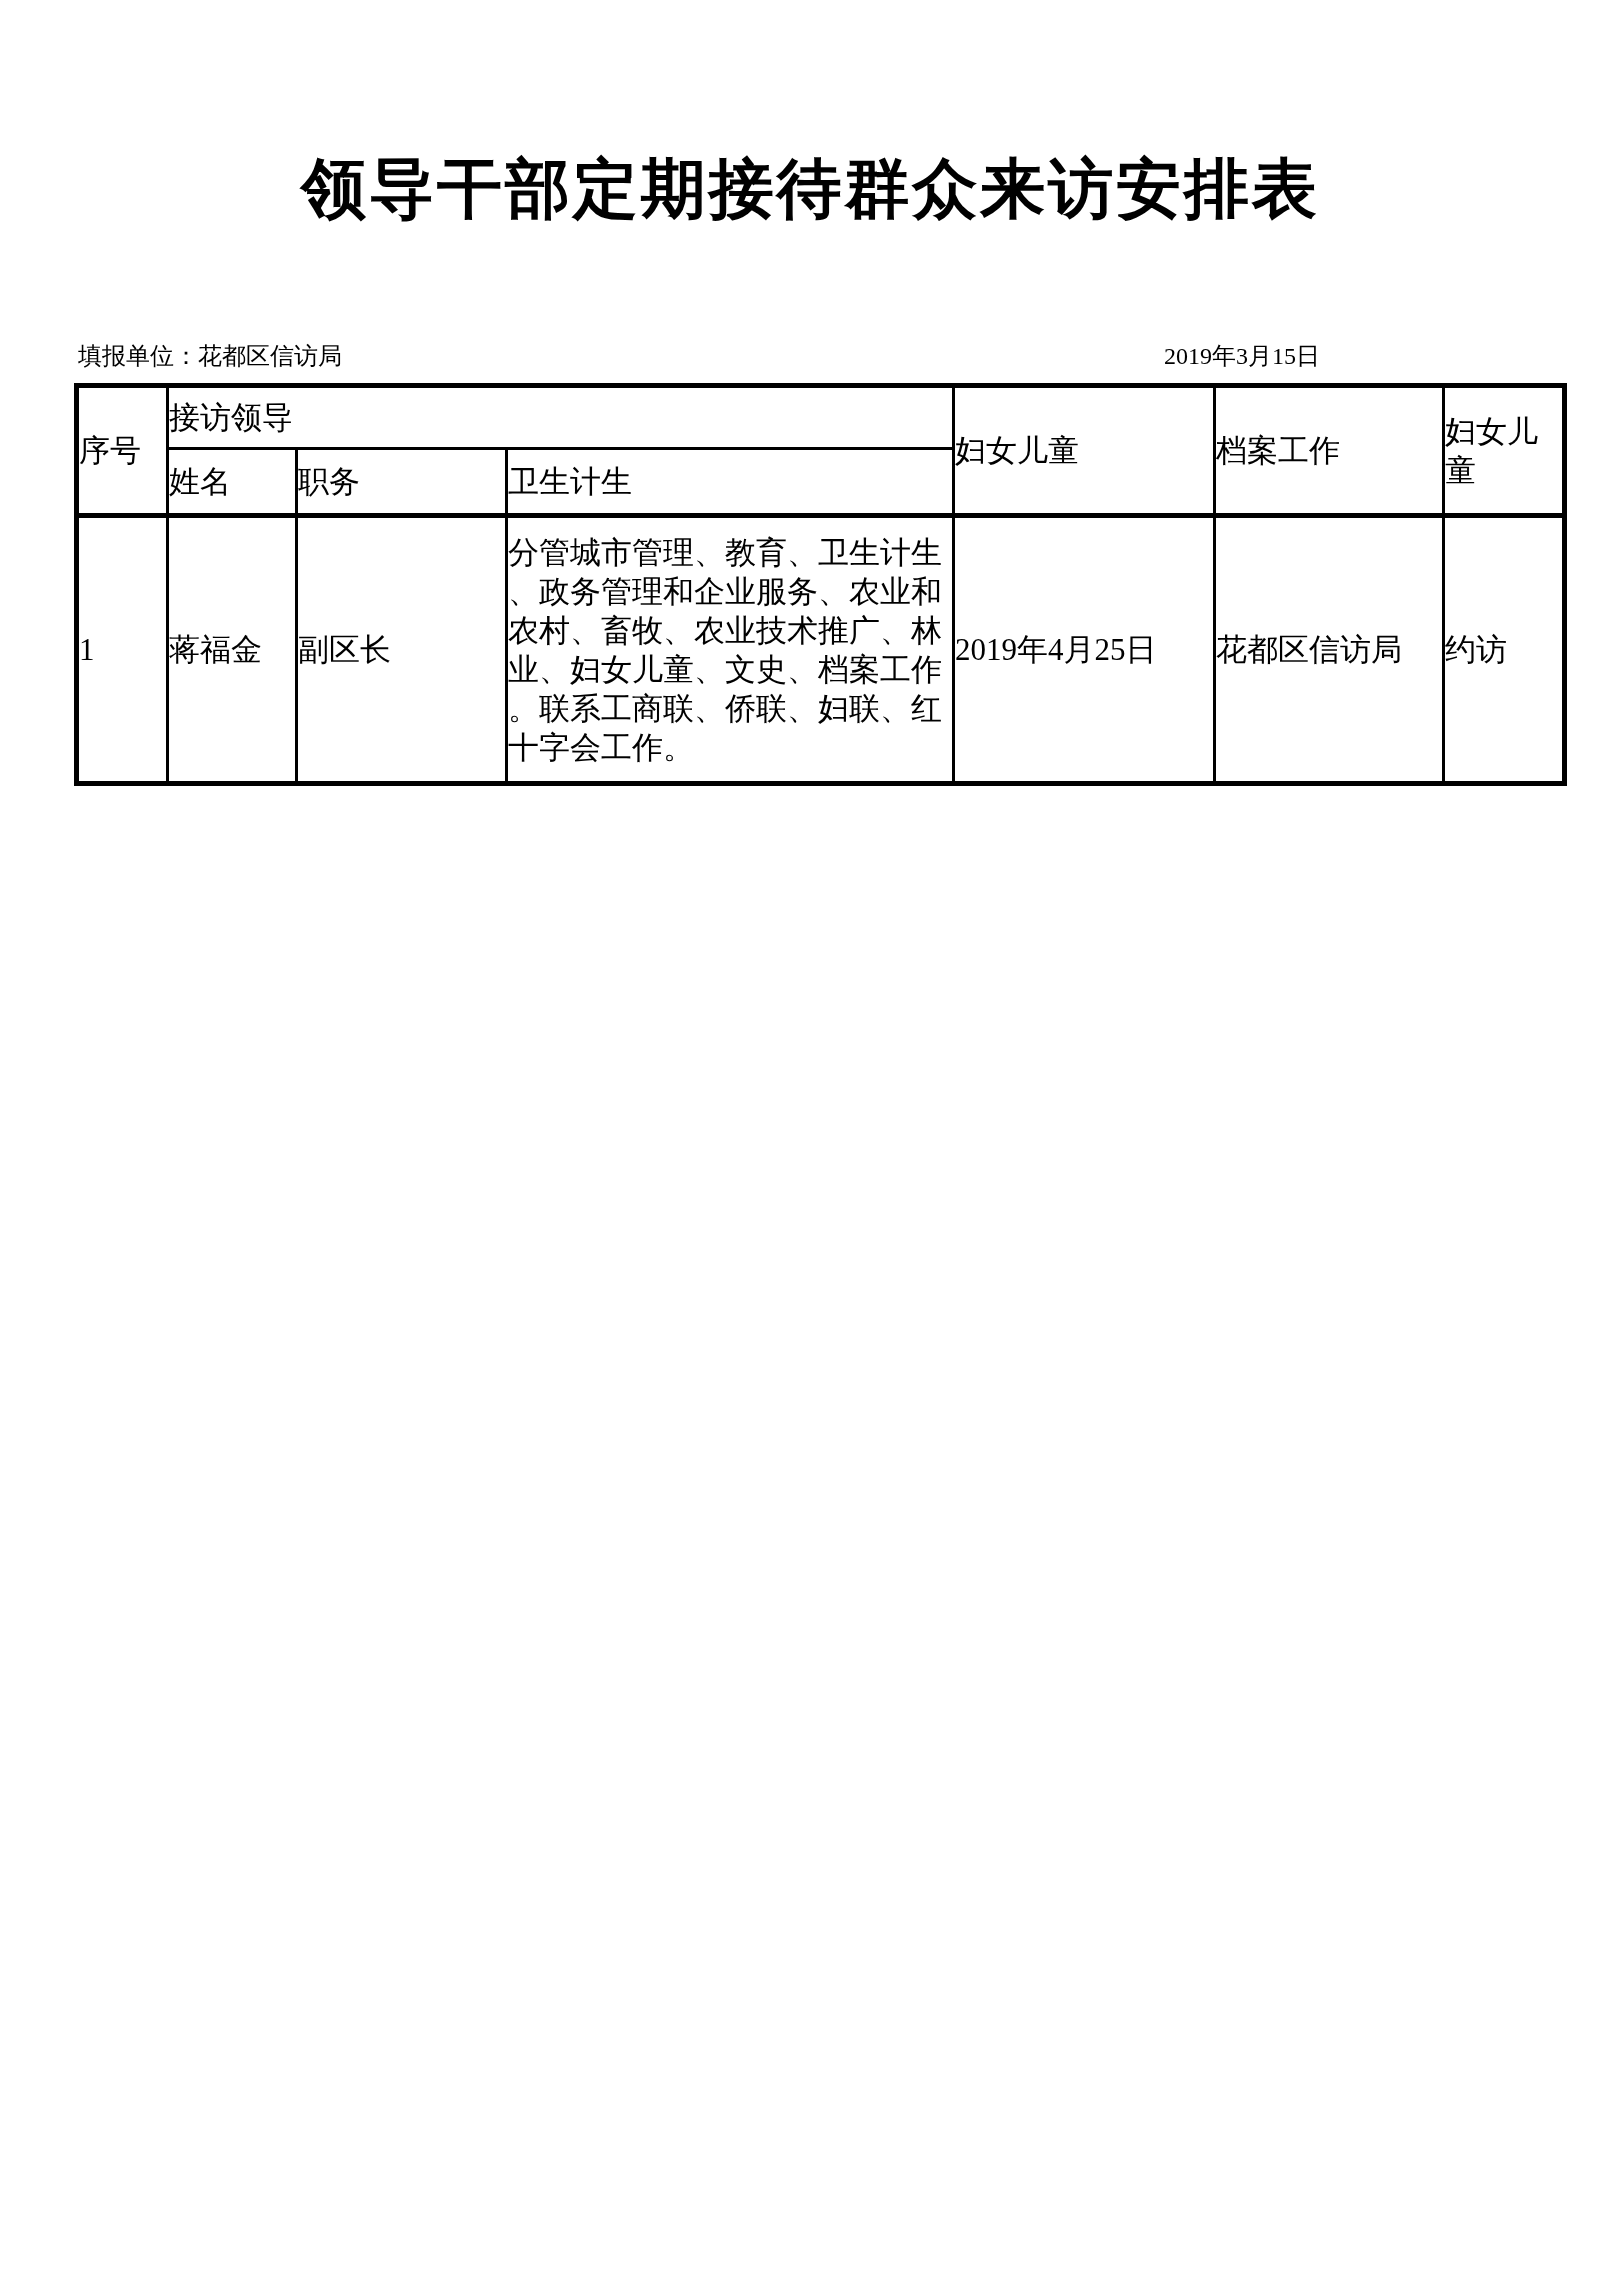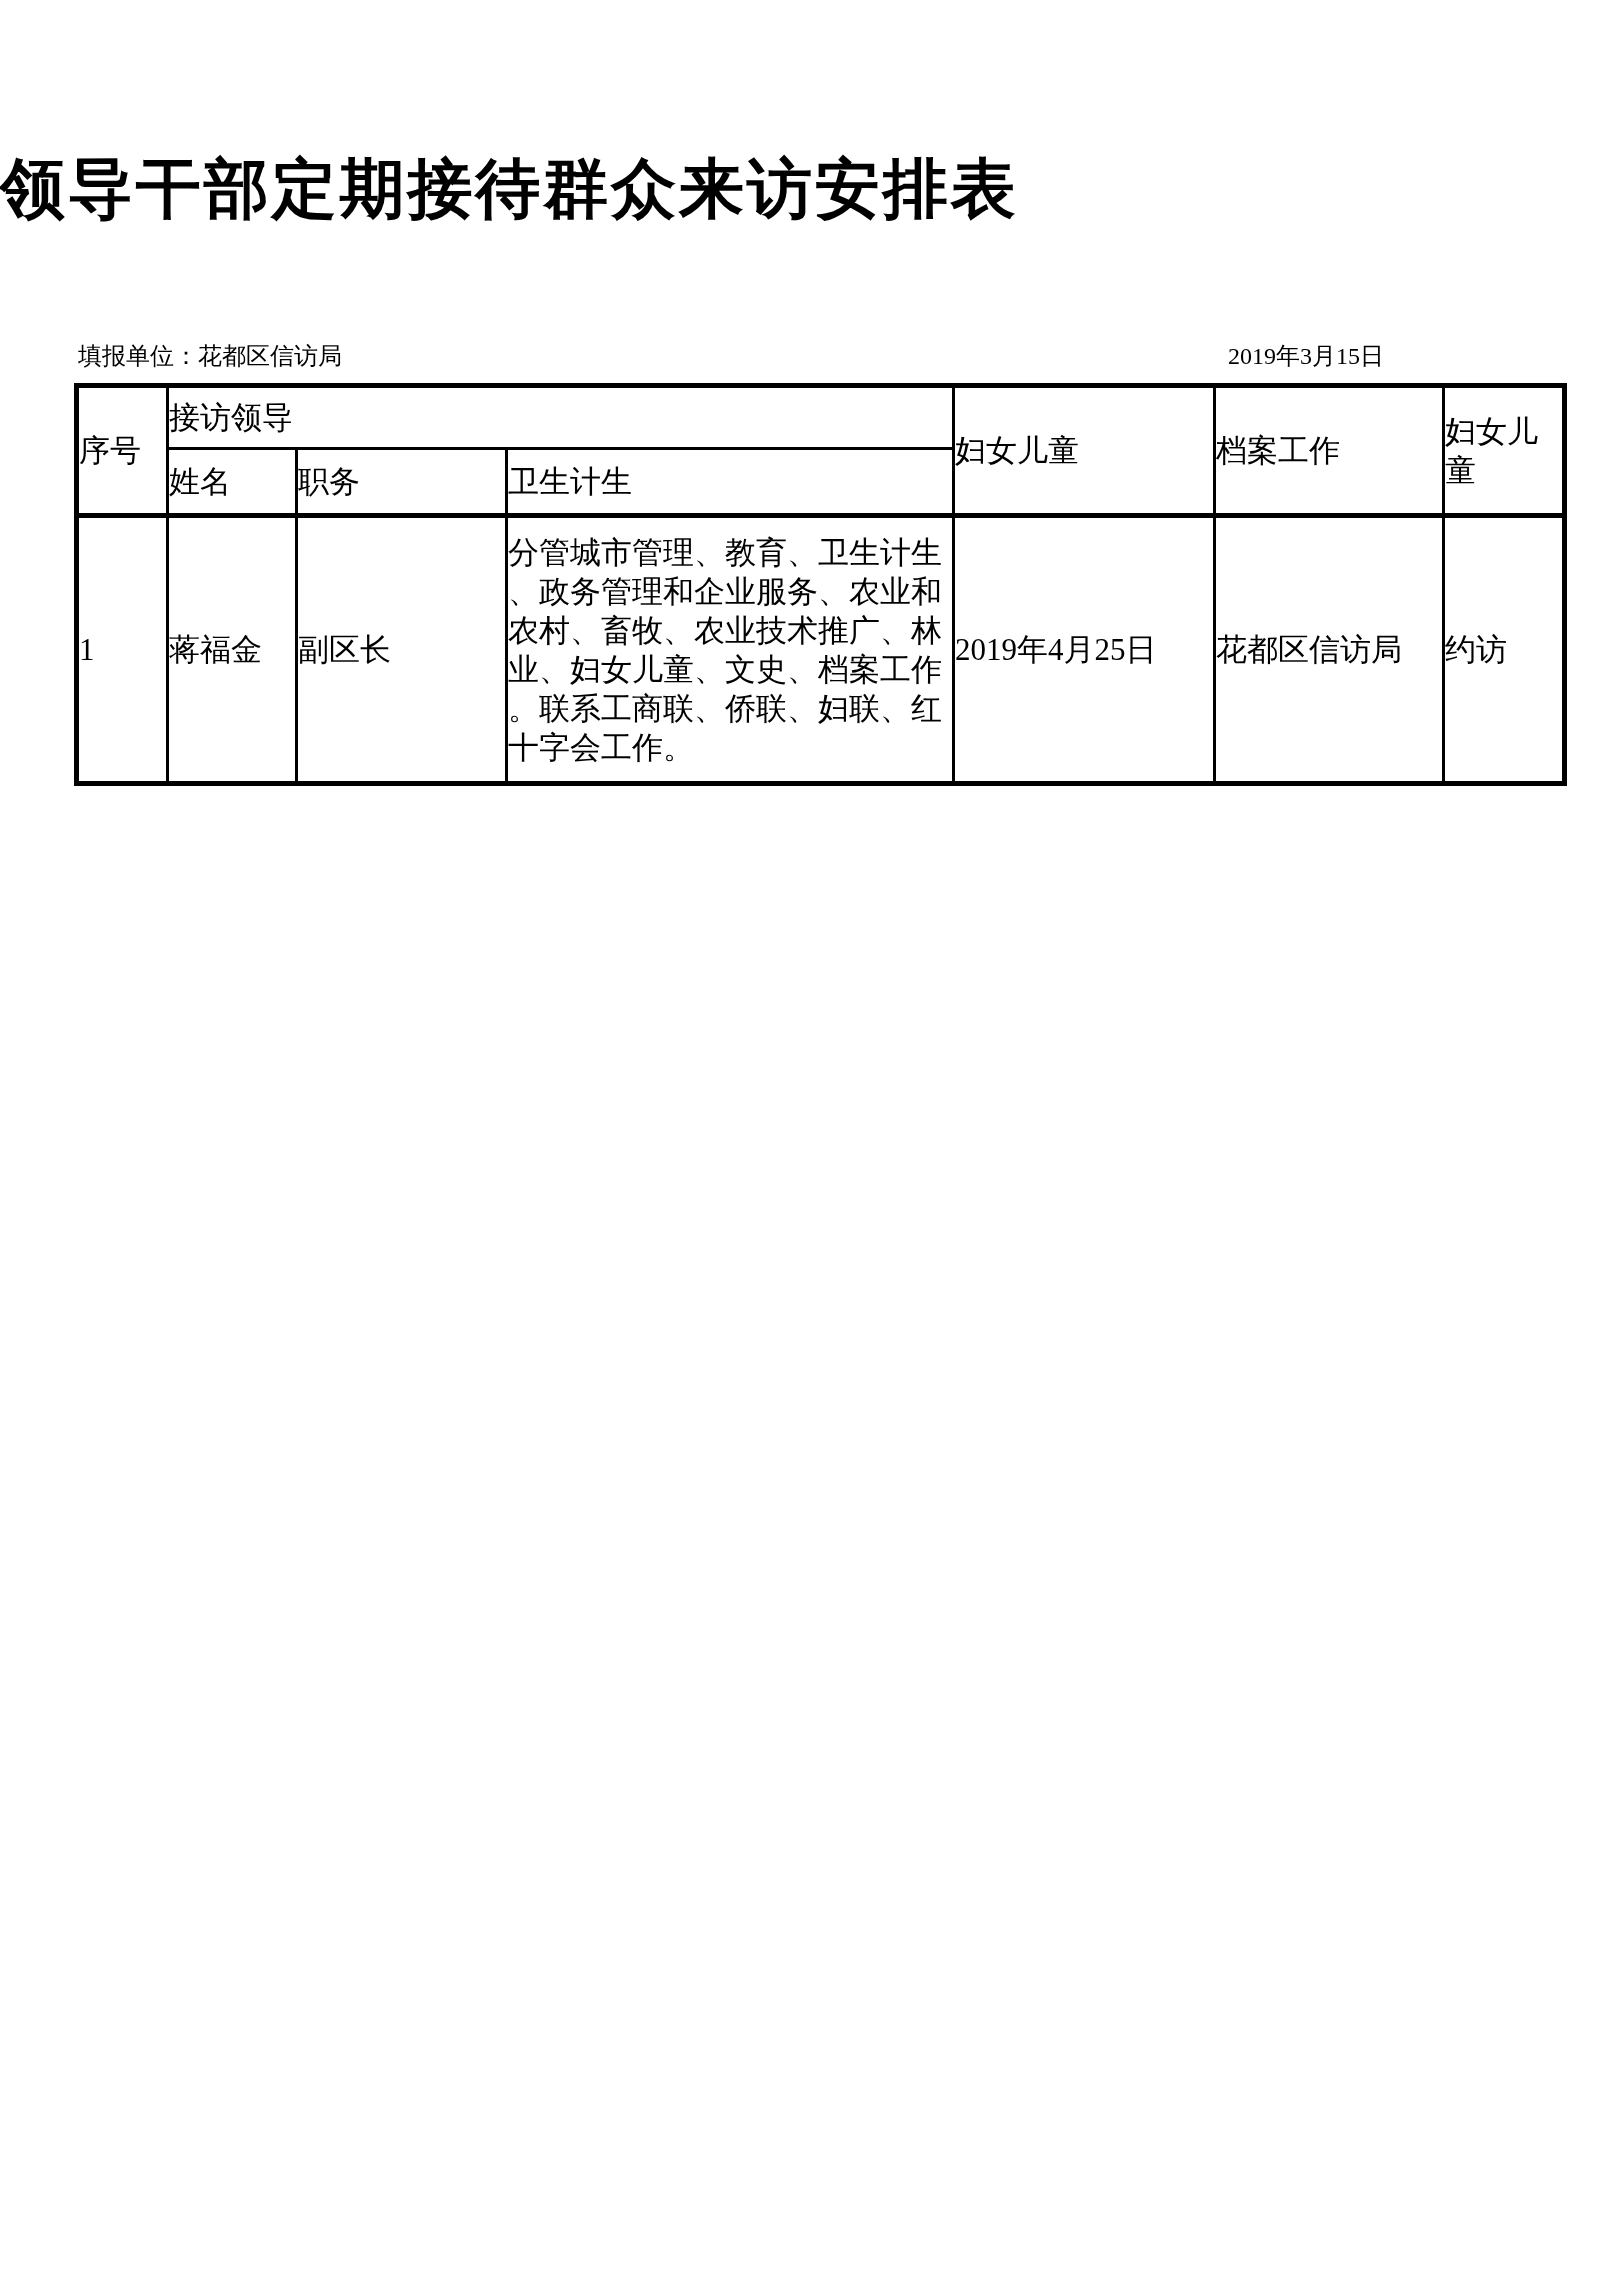--- a/index.html
+++ b/index.html
@@ -14,20 +14,21 @@
     background: #ffffff;
     color: #000000;
     font-family: "Liberation Serif", serif;
     overflow: hidden;
   }
   .doc-title {
     position: absolute;
     top: 153px;
     left: 0;
     width: 100%;
+    text-align: center;
     font-family: "Liberation Sans", sans-serif;
     font-weight: bold;
     font-size: 65px;
     line-height: 1.1;
     letter-spacing: 2.9px;
     margin: 0;
   }
   .meta-line {
     position: absolute;
     top: 337px;
@@ -38,21 +39,21 @@
     line-height: 39px;
   }
   .meta-unit {
     position: absolute;
     left: 0;
     top: 0;
     white-space: nowrap;
   }
   .meta-date {
     position: absolute;
-    left: 1150px;
+    left: 1086px;
     top: 0;
     white-space: nowrap;
     text-align: right;
   }
   table.schedule {
     position: absolute;
     left: 74px;
     top: 383px;
     width: 1488px;
     border-collapse: collapse;

